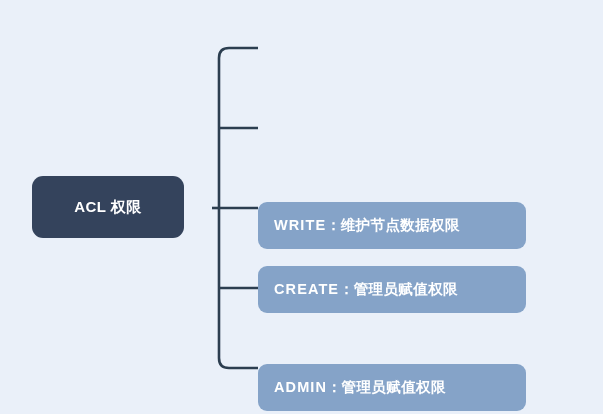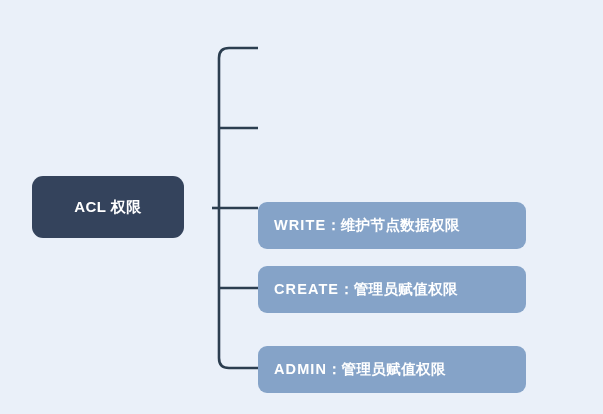--- a/index.html
+++ b/index.html
@@ -64,21 +64,21 @@
   .child-node .label-sep {
     letter-spacing: 0px;
   }
   .child-node .label-desc {
     letter-spacing: 0.4px;
   }
   .n0 { top: 26px; }
   .n1 { top: 106px; }
   .n2 { top: 202px; }
   .n3 { top: 266px; }
-  .n4 { top: 346px; }
+  .n4 { top: 364px; }
 </style>
 </head>
 <body>
 
 <div id="mindmap">
 
   <svg id="connector-layer" viewBox="0 0 603 414" width="603" height="414" xmlns="http://www.w3.org/2000/svg">
     <g fill="none" stroke="#2c3e50" stroke-width="2.6" stroke-linecap="butt">
 
       <path d="M 212 208 L 219 208"></path>

